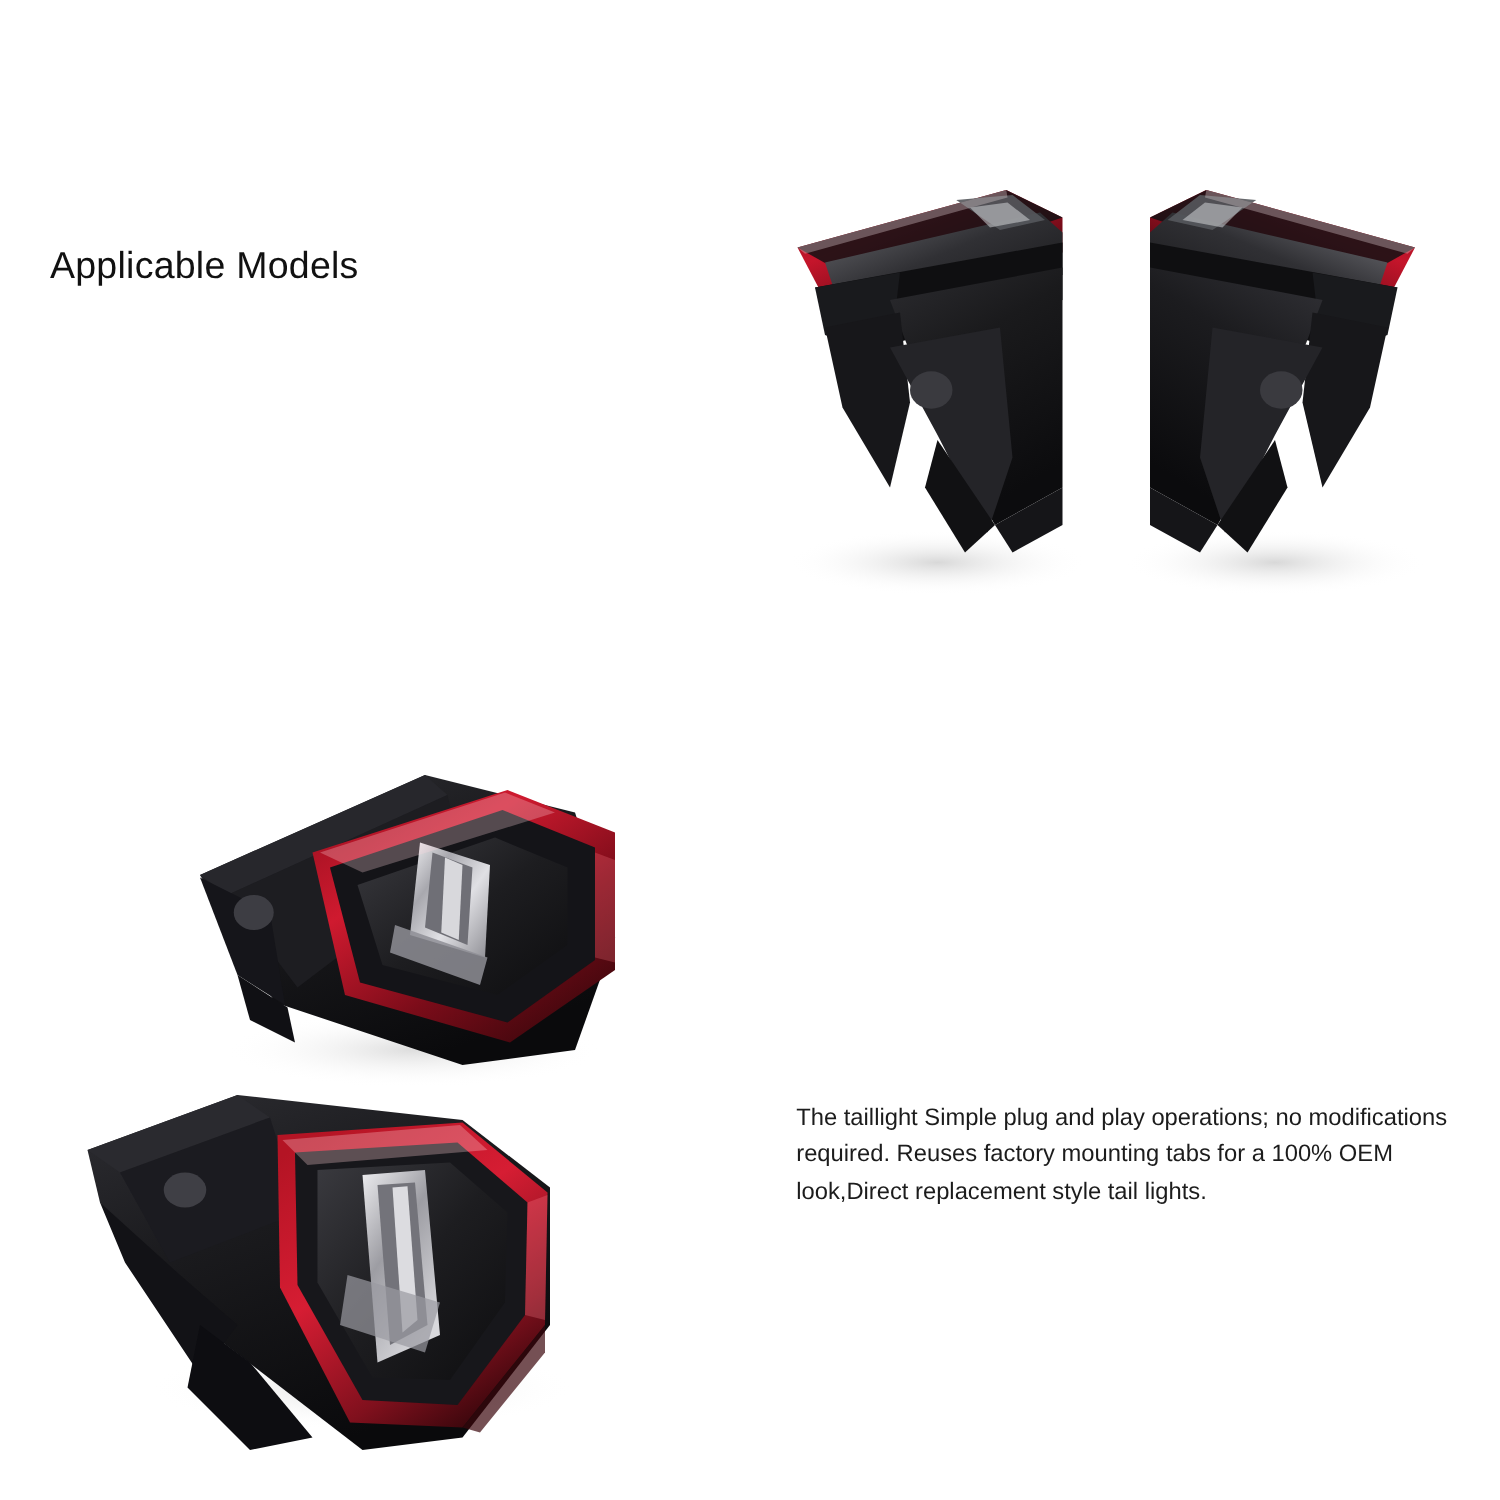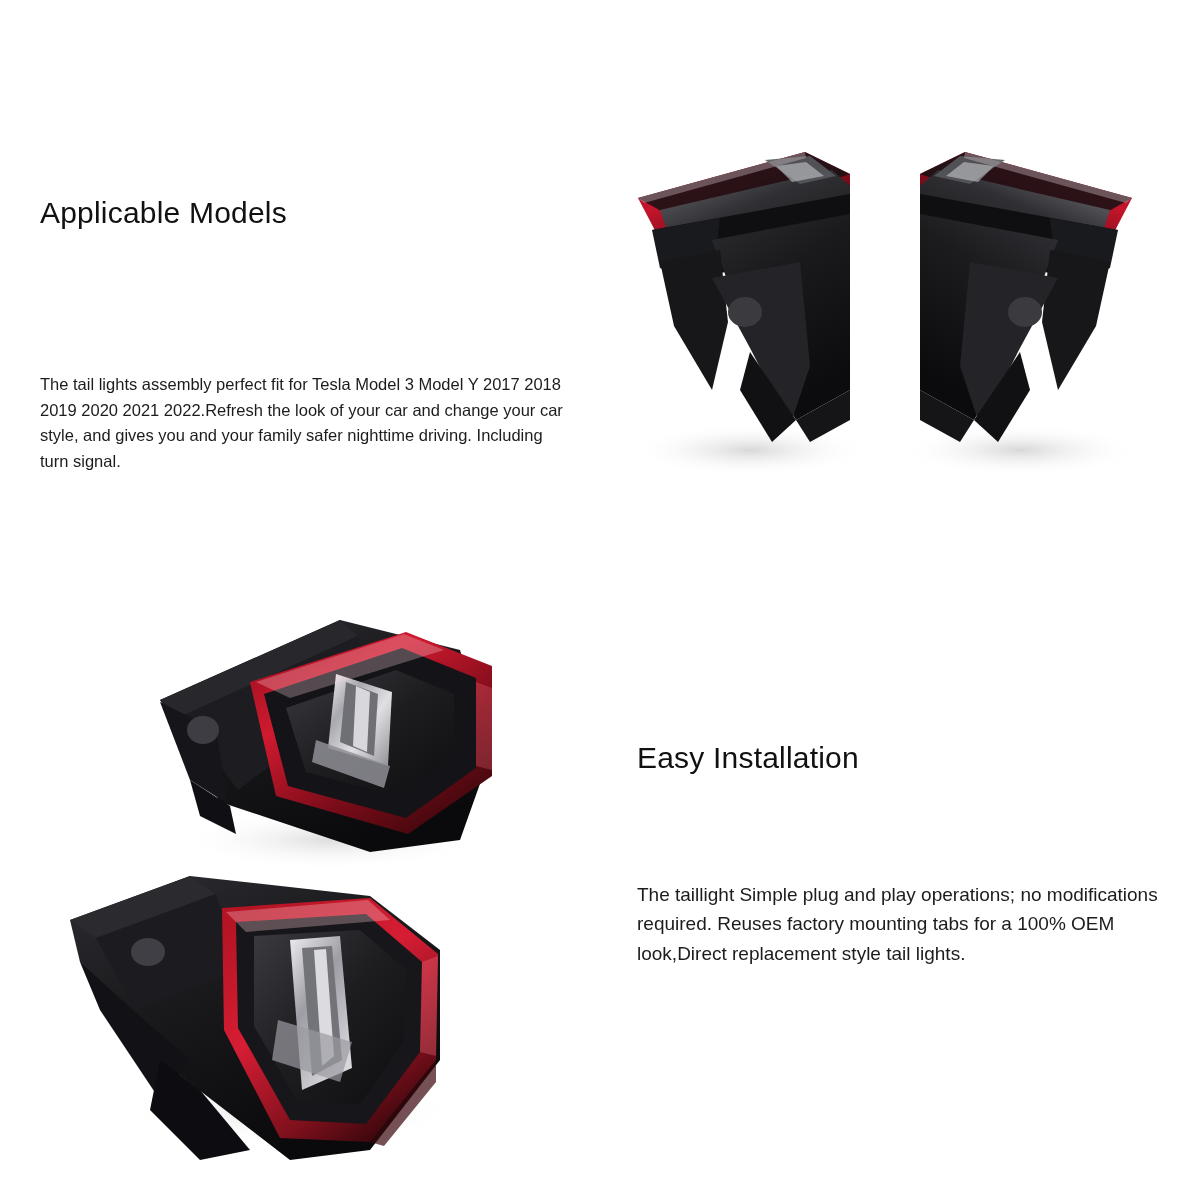--- a/index.html
+++ b/index.html
@@ -90,21 +90,20 @@
     height: 100%;
   }
 </style>
 </head>
 <body>
 
 <div class="page">
 
   <h1 class="heading section-one-text">Applicable Models</h1>
 
-  <p class="body-copy section-one-body">The tail lights assembly perfect fit for Tesla Model 3 Model Y 2017 2018 2019 2020 2021 2022.Refresh the look of your car and change your car style, and gives you and your family safer nighttime driving. Including turn signal.</p>
 
   <div class="photo" id="photo-pair">
     <svg viewBox="0 0 570 420" xmlns="http://www.w3.org/2000/svg">
       <defs>
         <linearGradient id="redLensA" x1="0" y1="0" x2="1" y2="1">
           <stop offset="0%" stop-color="#8d0e1d"></stop>
           <stop offset="35%" stop-color="#c5152b"></stop>
           <stop offset="70%" stop-color="#6d0b17"></stop>
           <stop offset="100%" stop-color="#2a0407"></stop>
         </linearGradient>
@@ -177,21 +176,20 @@
         <path d="M420 262 L374 330 L398 352 L430 300 Z" fill="#111113"></path>
         <path d="M374 330 L320 300 L320 330 L360 352 Z" fill="#151518"></path>
         <ellipse cx="425" cy="222" rx="17" ry="15" fill="#3a3a3f"></ellipse>
         <path d="M405 70 L360 66 L334 86 L370 94 Z" fill="#55585c" opacity="0.9"></path>
         <path d="M394 76 L364 72 L346 86 L378 92 Z" fill="#cfd2d6" opacity="0.55"></path>
         <path d="M532 108 L365 62 L364 68 L526 113 Z" fill="#e2d4d6" opacity="0.35"></path>
       </g>
     </svg>
   </div>
 
-  <h1 class="heading section-two-heading">Easy Installation</h1>
 
   <p class="body-copy section-two-body">The taillight Simple plug and play operations; no modifications required. Reuses factory mounting tabs for a 100% OEM look,Direct replacement style tail lights.</p>
 
   <div class="photo" id="photo-stack">
     <svg viewBox="0 0 560 580" xmlns="http://www.w3.org/2000/svg">
       <defs>
         <linearGradient id="redLensC" x1="0.1" y1="0" x2="0.9" y2="1">
           <stop offset="0%" stop-color="#9c1020"></stop>
           <stop offset="30%" stop-color="#cf1a2f"></stop>
           <stop offset="65%" stop-color="#7a0c19"></stop>

